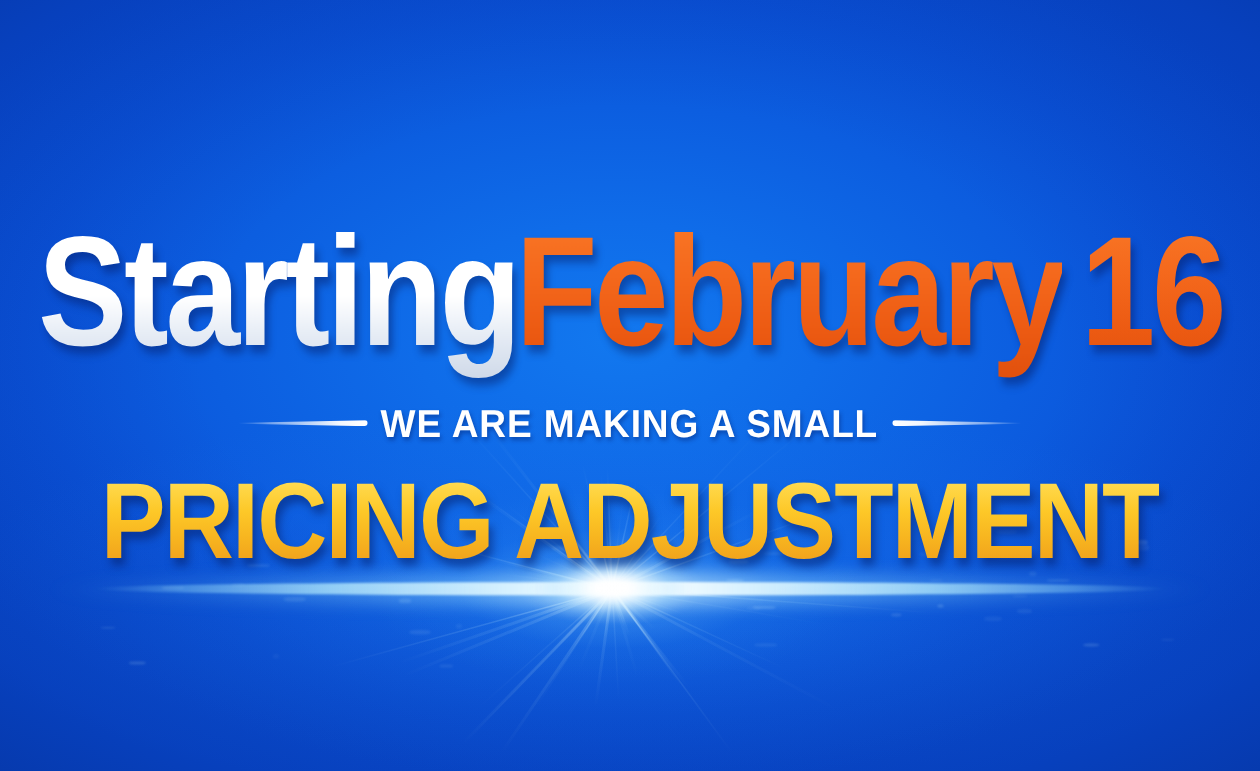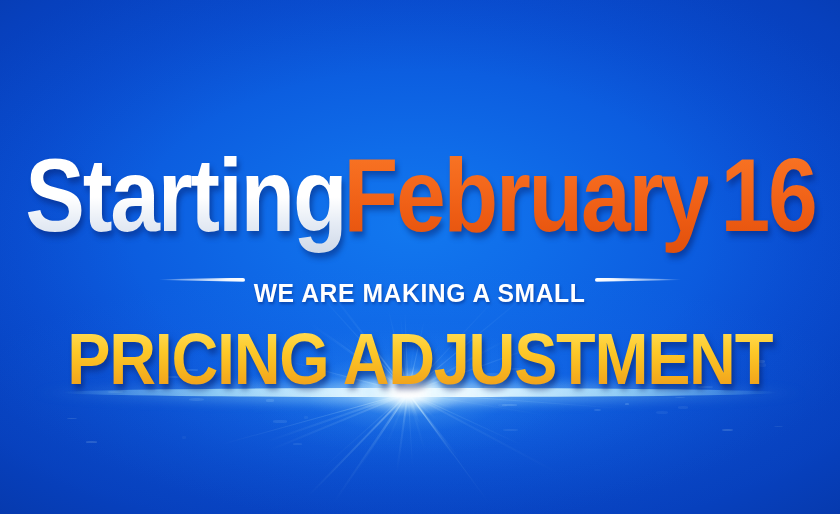--- a/index.html
+++ b/index.html
@@ -198,21 +198,22 @@
     -webkit-background-clip: text;
     background-clip: text;
     color: transparent;
     -webkit-text-fill-color: transparent;
     margin-left: 14px;
   }
 
   
   .sub-row {
     display: flex;
-    margin-top: 34px;
+    align-items: center;
+    margin-top: 23px;
   }
   .sub-rule {
     width: 86px;
     height: 4px;
     border-radius: 2px;
   }
   .sub-rule.left {
     background: linear-gradient(90deg,
                 rgba(255,255,255,0) 0%,
                 rgba(255,255,255,0.45) 26%,

